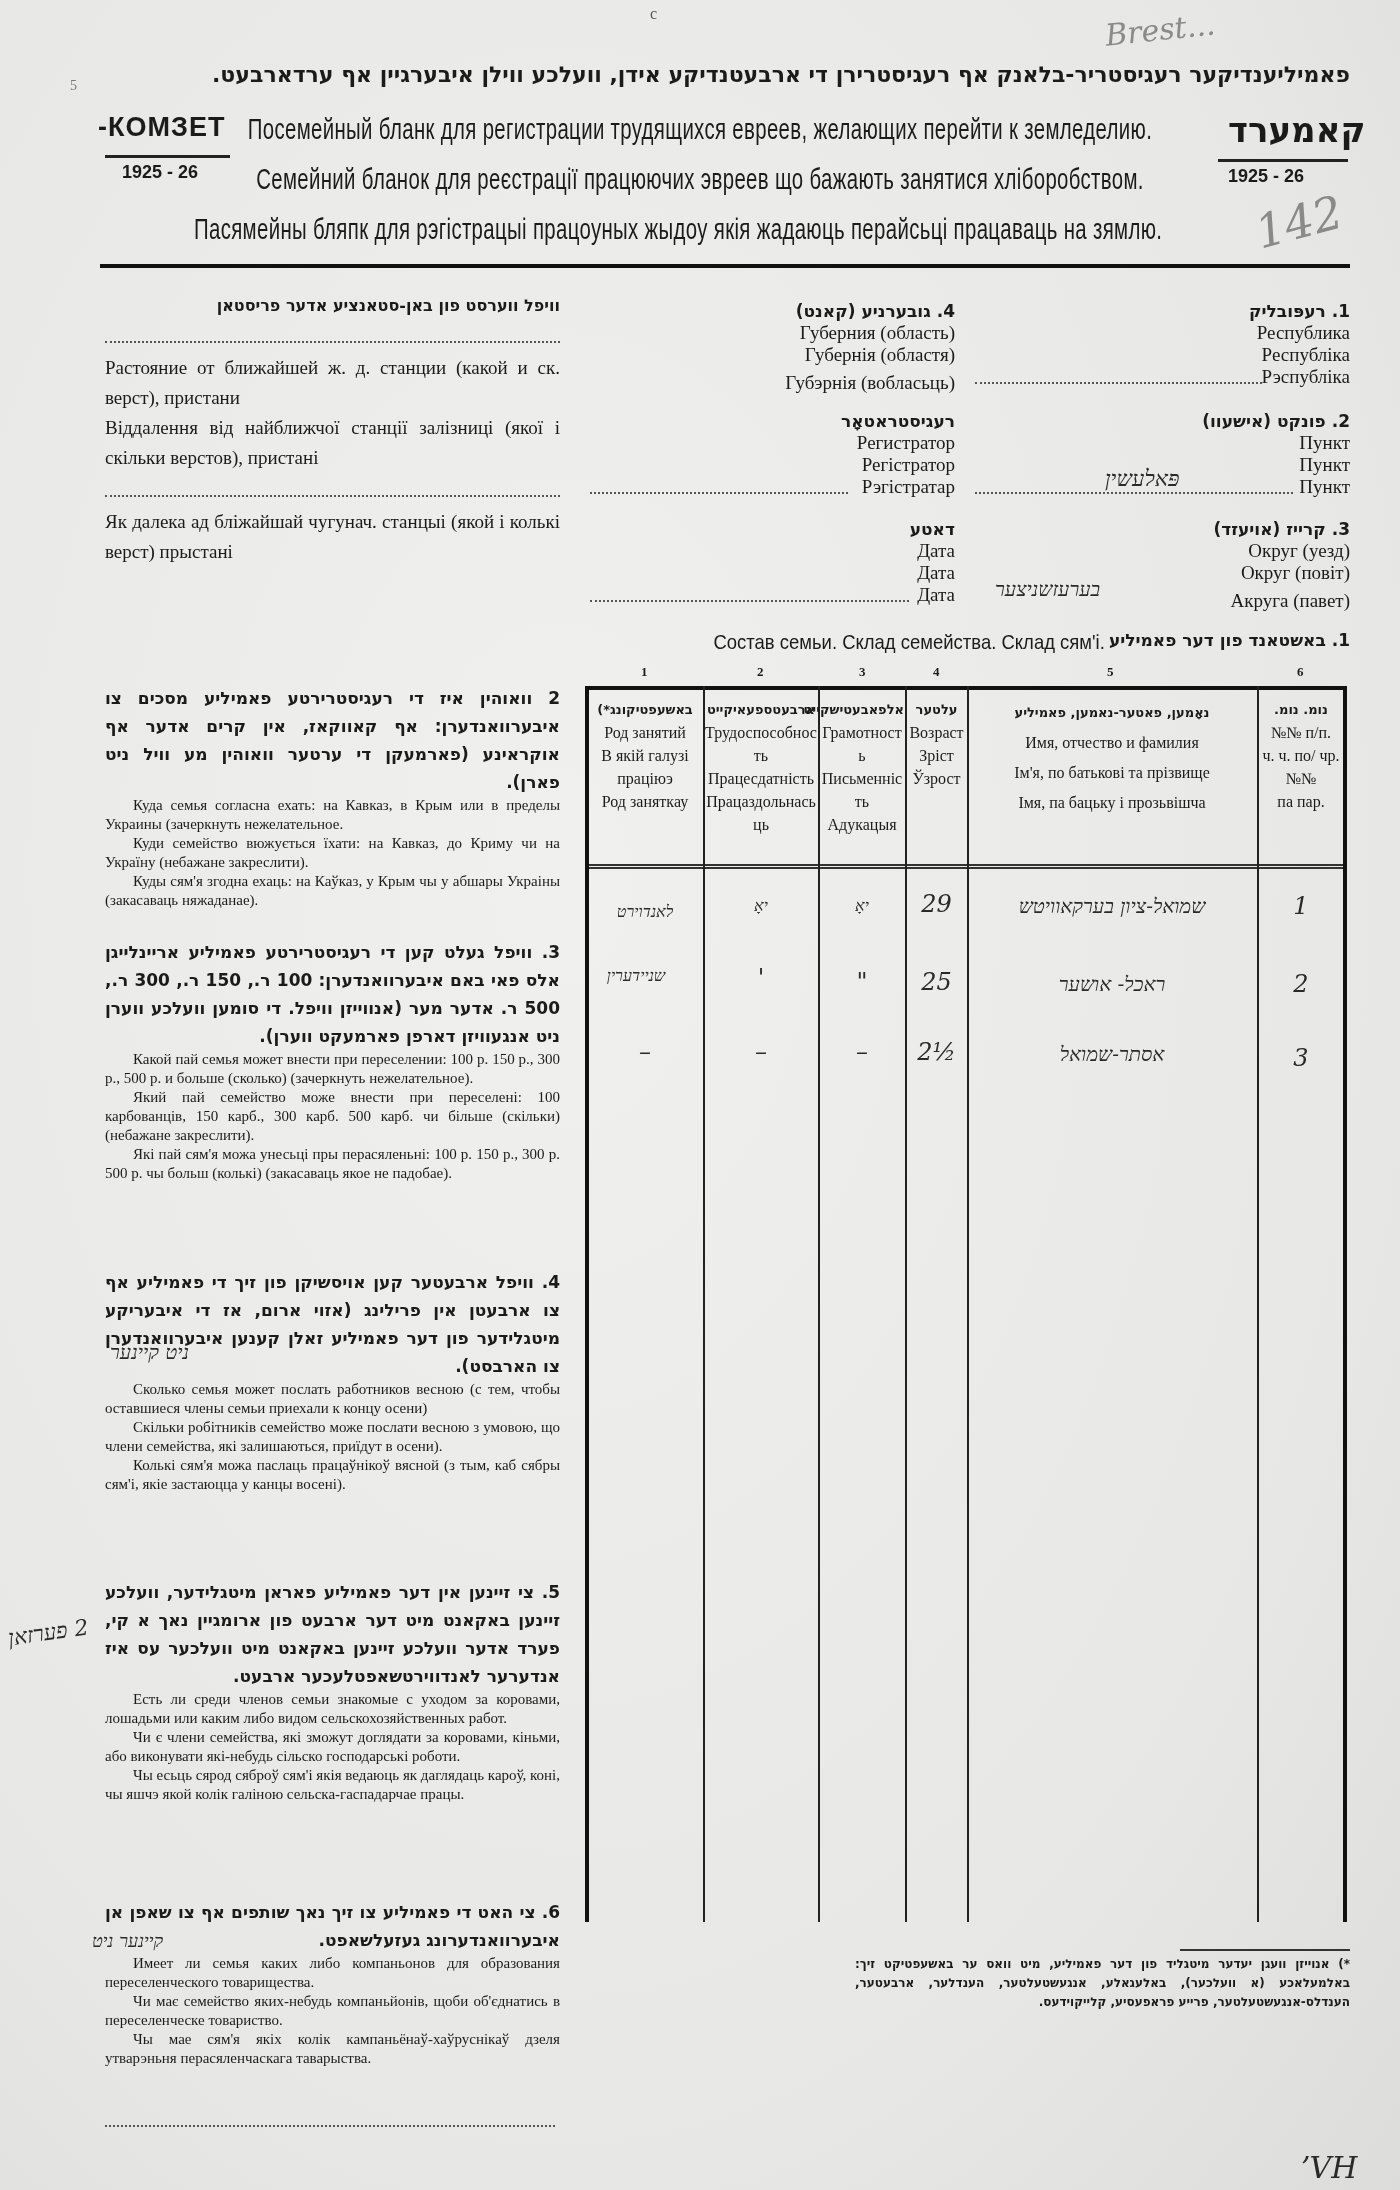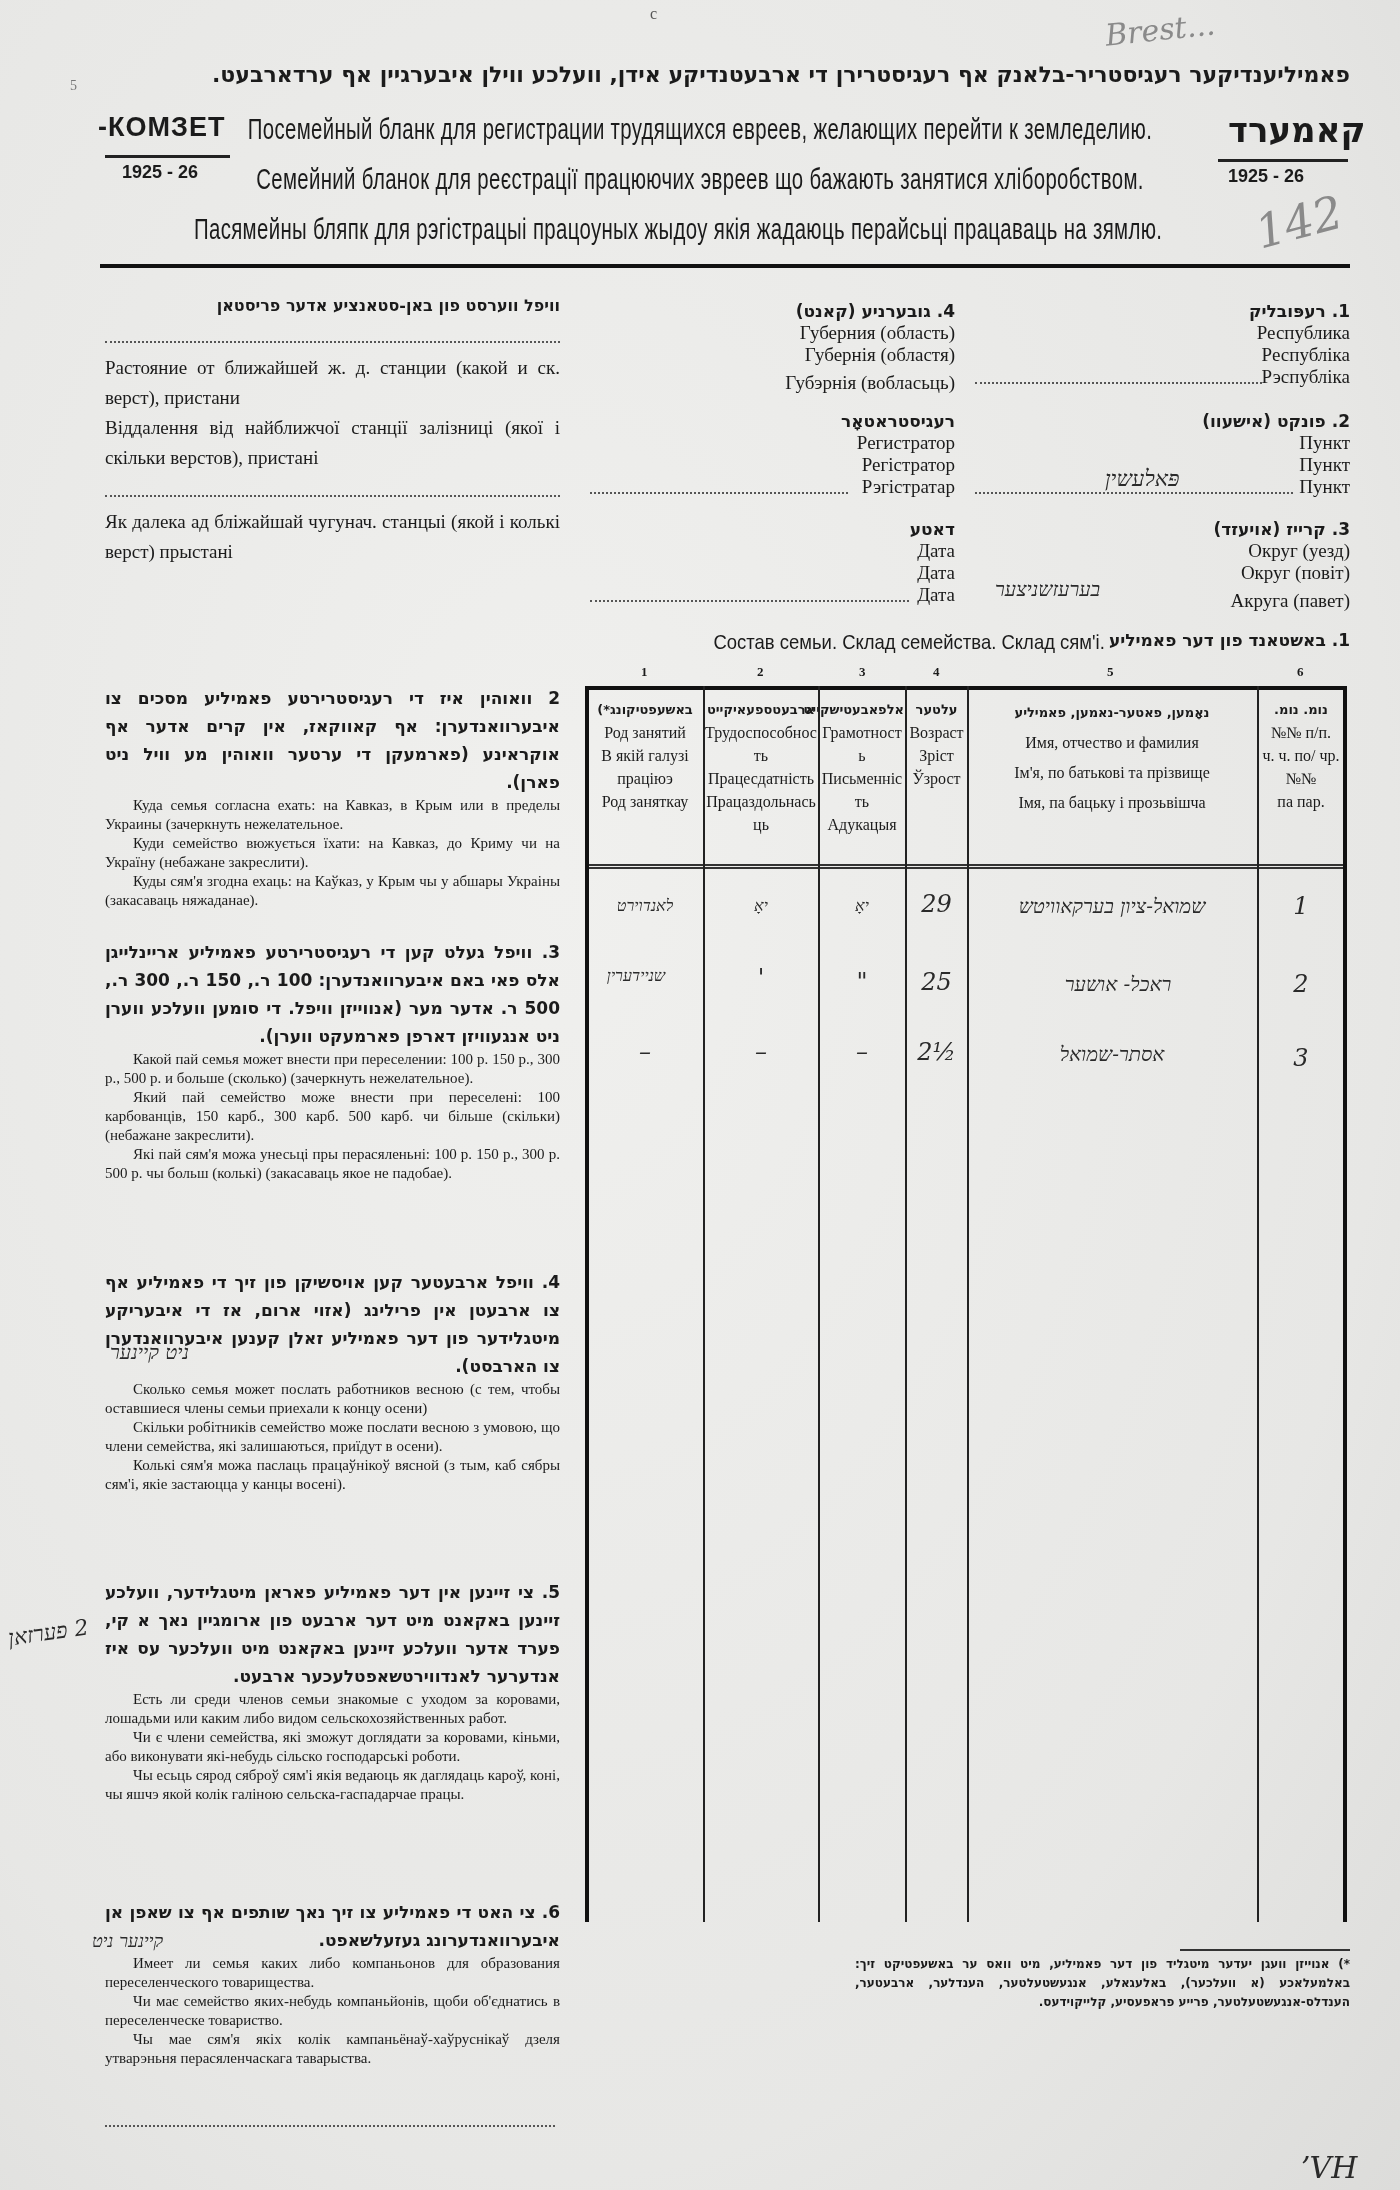--- a/index.html
+++ b/index.html
@@ -190,33 +190,33 @@
     </div>
     <div class="th" style="left:674px;width:84px;">
       <span class="yi">נומ. נומ.</span>
       <div>№№ п/п.</div>
       <div>ч. ч. по/ чр.</div>
       <div>№№</div>
       <div>па пар.</div>
     </div>
 
     <div>
-      <div class="cell hw yi" style="left:4px;top:210px;width:112px;font-size:16px;font-weight:normal;">לאנדוירט</div>
+      <div class="cell hw yi" style="left:4px;top:216px;width:112px;font-size:16px;font-weight:normal;">לאנדוירט</div>
       <div class="cell hw yi" style="left:120px;top:210px;width:112px;font-size:16px;font-weight:normal;">יאָ</div>
       <div class="cell hw yi" style="left:235px;top:210px;width:84px;font-size:16px;font-weight:normal;">יאָ</div>
       <div class="cell hw" style="left:322px;top:204px;width:59px;">29</div>
       <div class="cell hw yi" style="left:384px;top:208px;width:286px;font-size:20px;font-weight:normal;">שמואל-ציון בערקאוויטש</div>
       <div class="cell hw" style="left:674px;top:206px;width:84px;">1</div>
     </div>
     <div>
       <div class="cell hw yi" style="left:-14px;top:280px;width:130px;font-size:16px;font-weight:normal;">שניידערין</div>
       <div class="cell hw" style="left:120px;top:278px;width:112px;">'</div>
       <div class="cell hw" style="left:235px;top:282px;width:84px;">"</div>
       <div class="cell hw" style="left:322px;top:282px;width:59px;">25</div>
-      <div class="cell hw yi" style="left:384px;top:286px;width:286px;font-size:20px;font-weight:normal;margin-left:6px;">ראכל- אושער</div>
+      <div class="cell hw yi" style="left:384px;top:286px;width:286px;font-size:20px;font-weight:normal;">ראכל- אושער</div>
       <div class="cell hw" style="left:674px;top:284px;width:84px;">2</div>
     </div>
     <div>
       <div class="cell hw" style="left:4px;top:352px;width:112px;">–</div>
       <div class="cell hw" style="left:120px;top:352px;width:112px;">–</div>
       <div class="cell hw" style="left:235px;top:352px;width:84px;">–</div>
       <div class="cell hw" style="left:322px;top:352px;width:59px;">2½</div>
       <div class="cell hw yi" style="left:384px;top:356px;width:286px;font-size:20px;font-weight:normal;">אסתר-שמואל</div>
       <div class="cell hw" style="left:674px;top:358px;width:84px;">3</div>
     </div>

